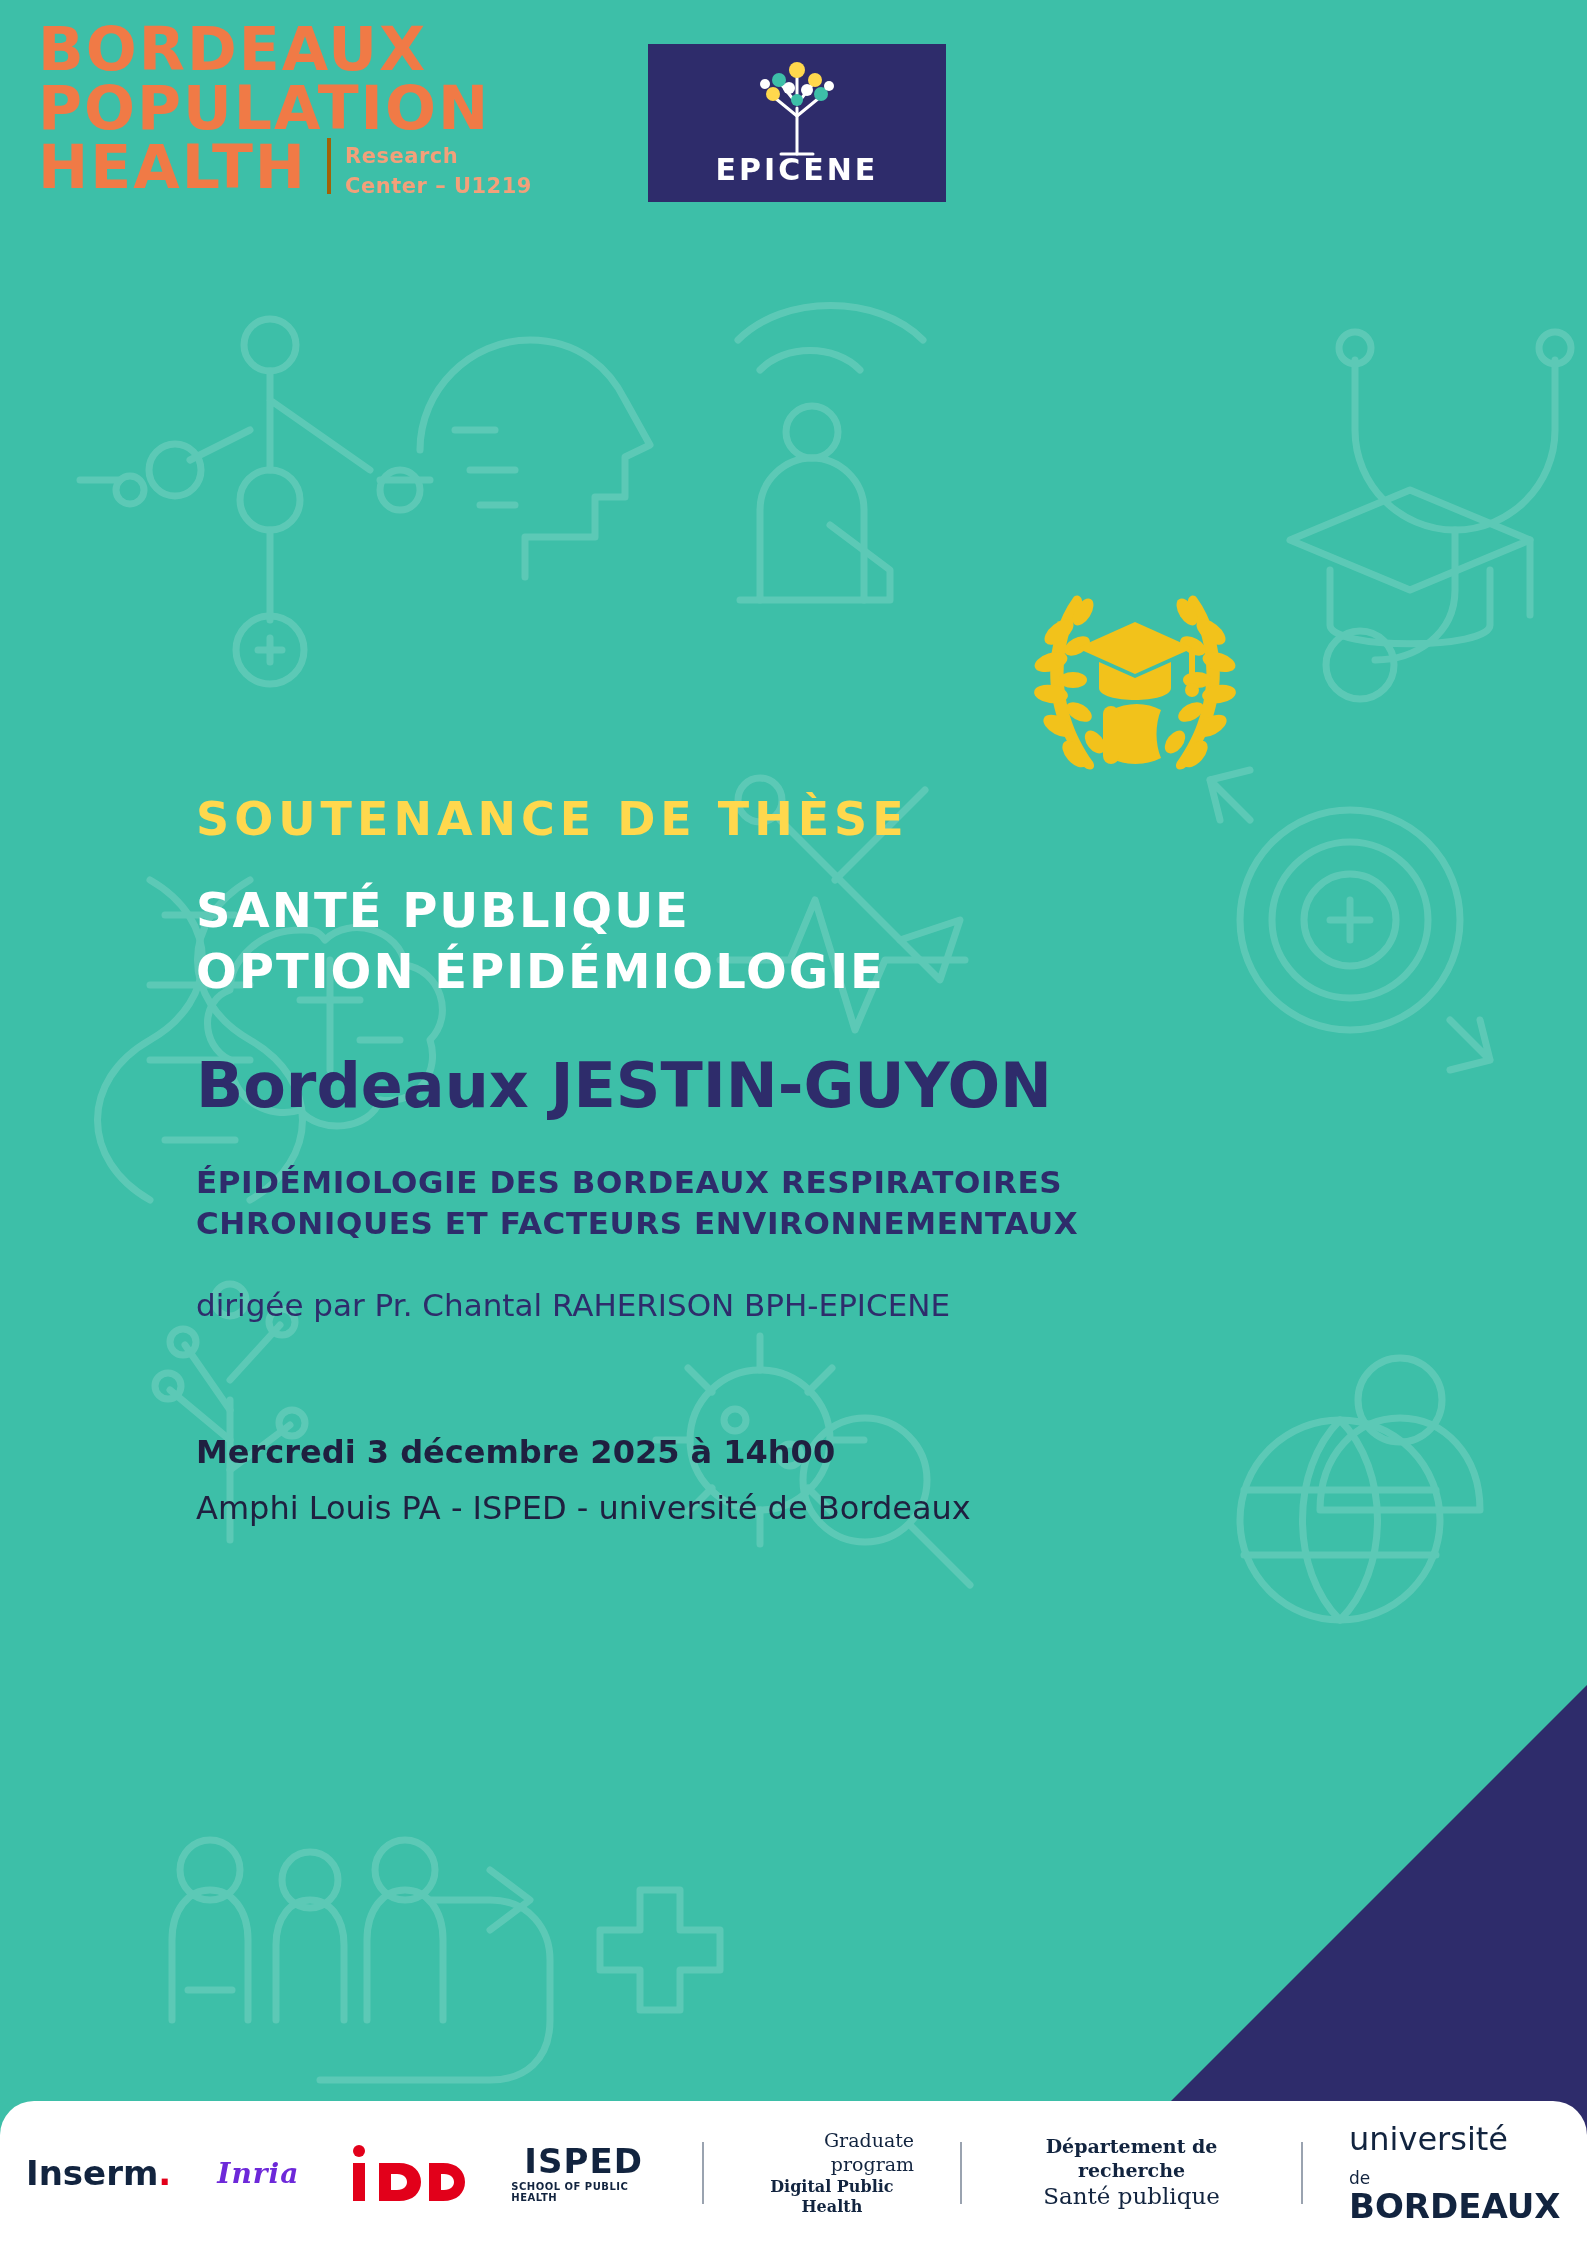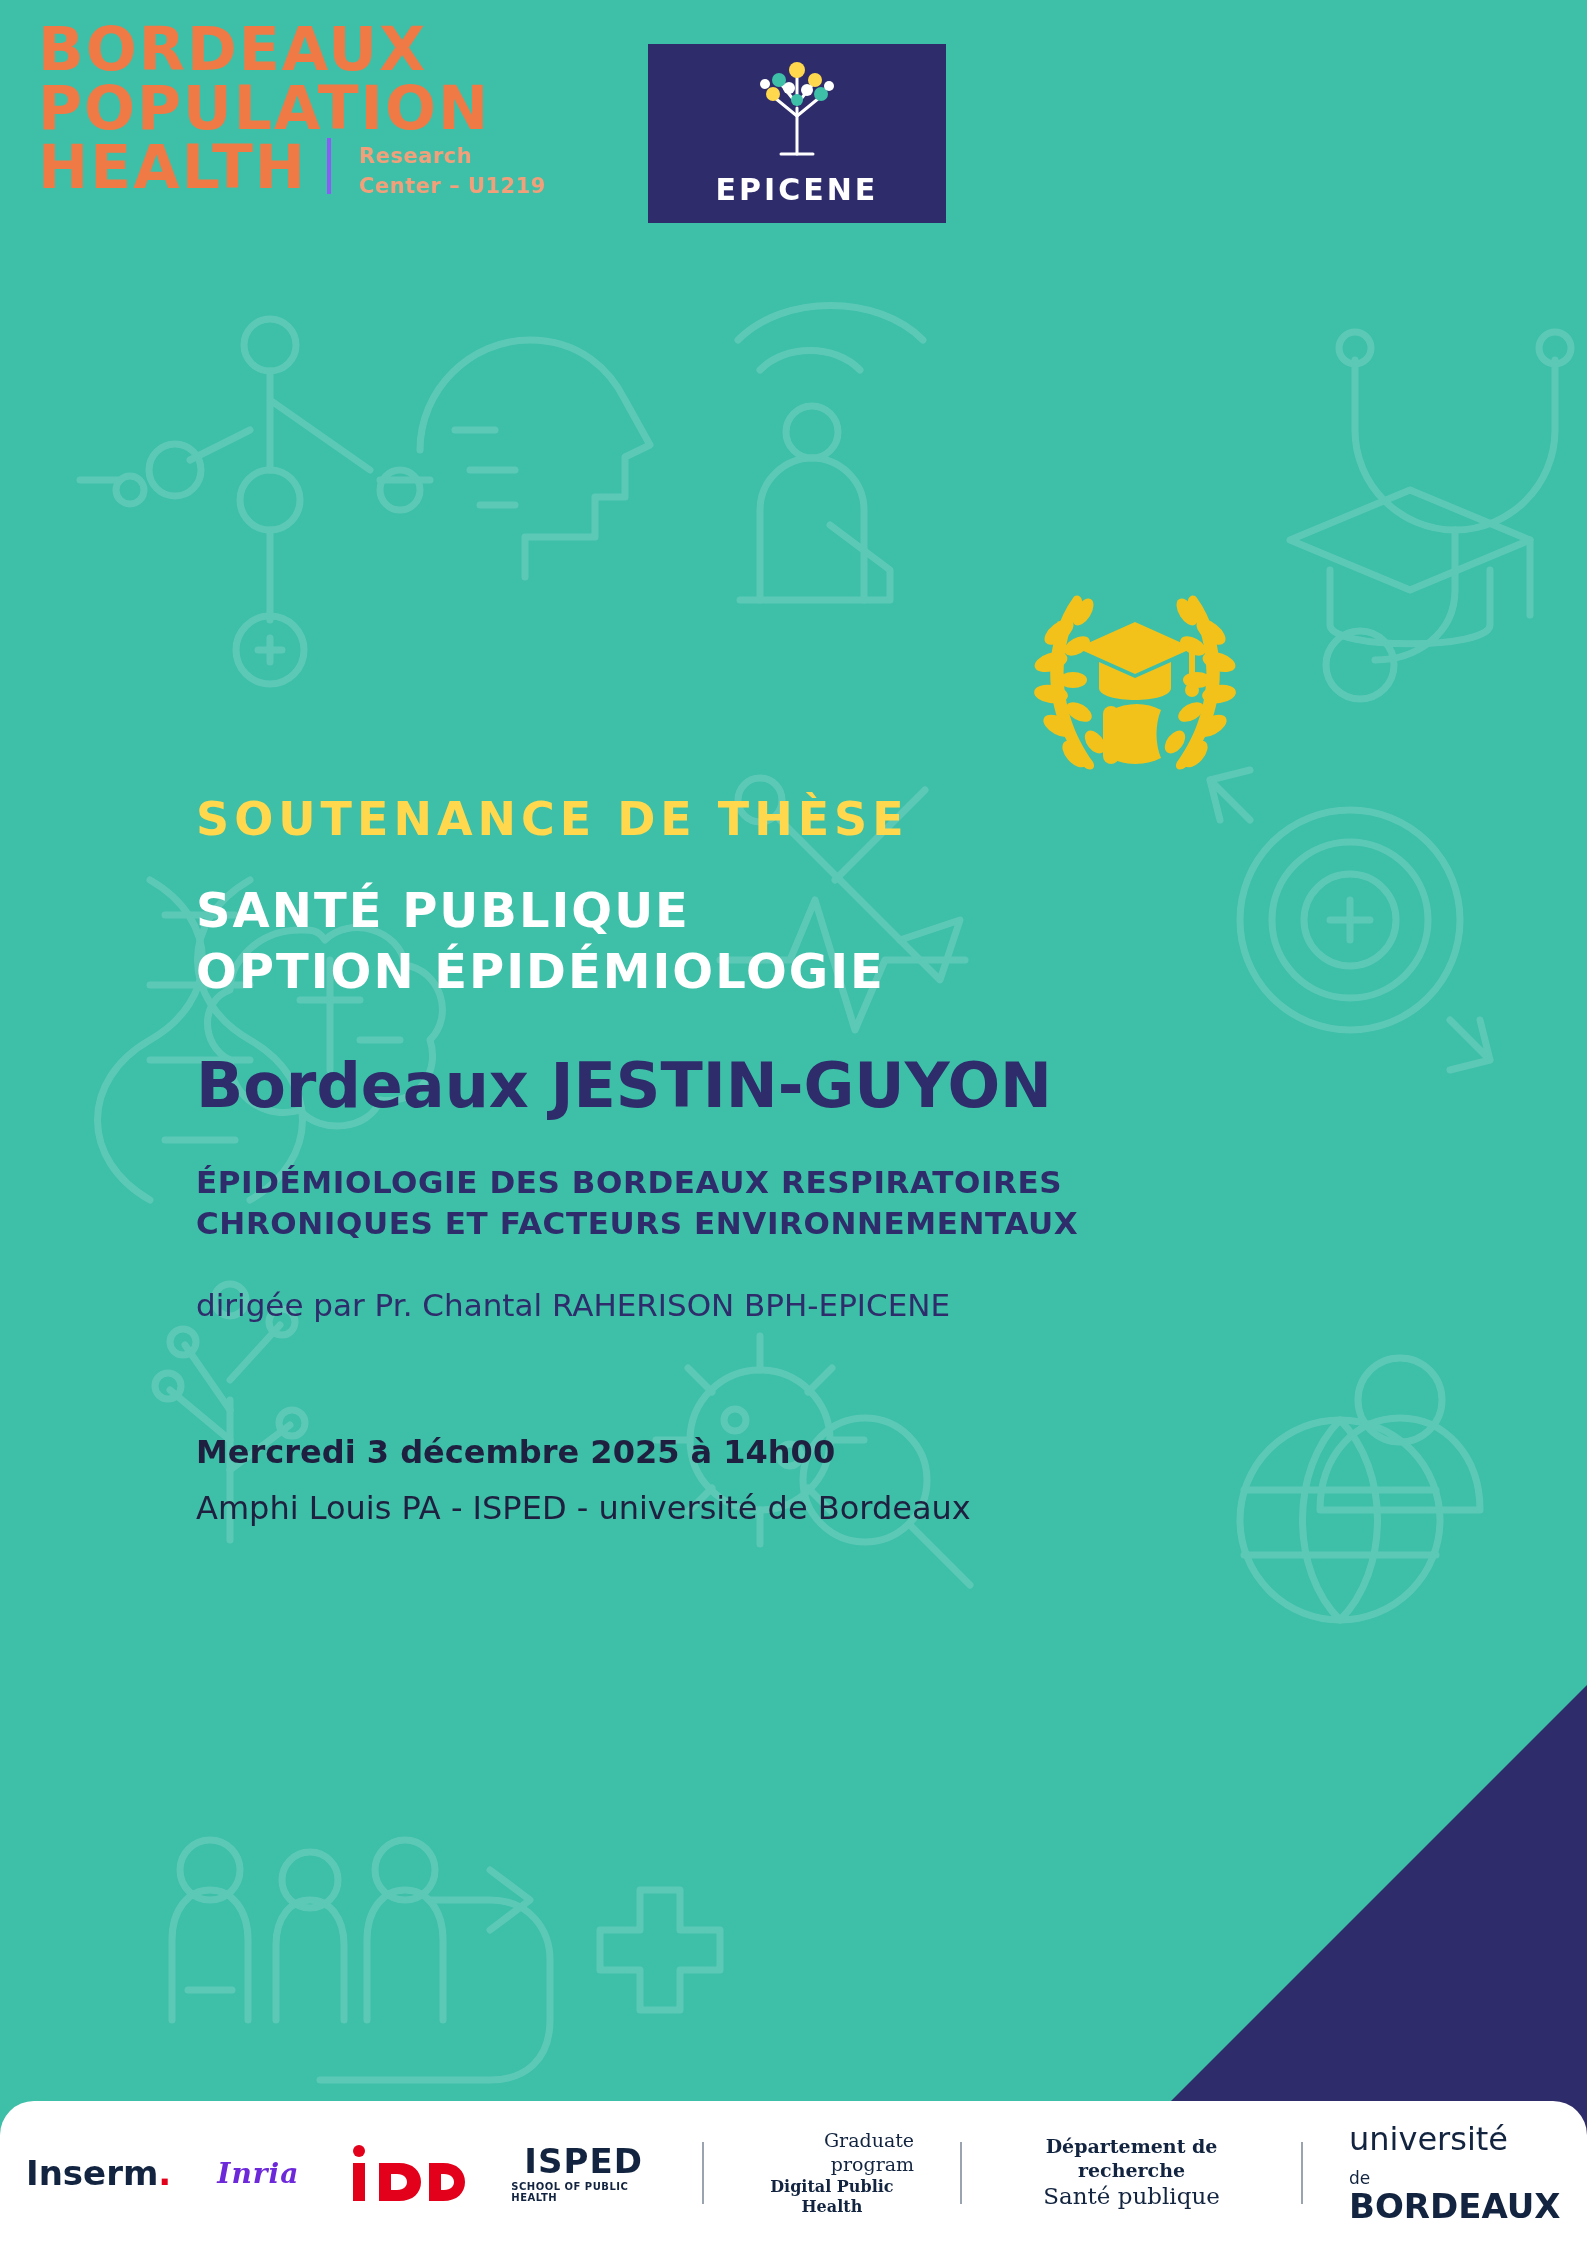--- a/index.html
+++ b/index.html
@@ -56,49 +56,48 @@
   }
   .bph-row3 {
     display: flex;
     align-items: flex-start;
     gap: 6px;
   }
   .bph-sub-wrap {
     display: flex;
     align-items: flex-start;
     margin-left: 14px;
-    padding-left: 28px;
-    border-left: 4px solid #8b5cf6;
+    padding-left: 14px;
+    border-left: 4px solid #a16207;
     height: 56px;
   }
   .bph-sub {
     font-family: "DejaVu Sans", sans-serif;
     font-weight: bold;
     font-size: 21px;
     line-height: 1.18;
     color: #f3a07a;
     letter-spacing: 0.5px;
     padding-top: 6px;
   }
 
   
   .epicene-box {
     position: absolute;
     left: 648px;
     top: 44px;
     width: 298px;
-    height: 179px;
+    height: 158px;
     background: #2e2c6b;
     display: flex;
     flex-direction: column;
     align-items: center;
     justify-content: flex-start;
     padding-top: 10px;
     box-sizing: border-box;
-    gap: 20px;
   }
   .epicene-tree { width: 120px; height: 104px; }
   .epicene-name {
     font-family: "DejaVu Sans", sans-serif;
     font-weight: bold;
     font-size: 30px;
     letter-spacing: 3px;
     color: #ffffff;
     margin-top: -6px;
   }

